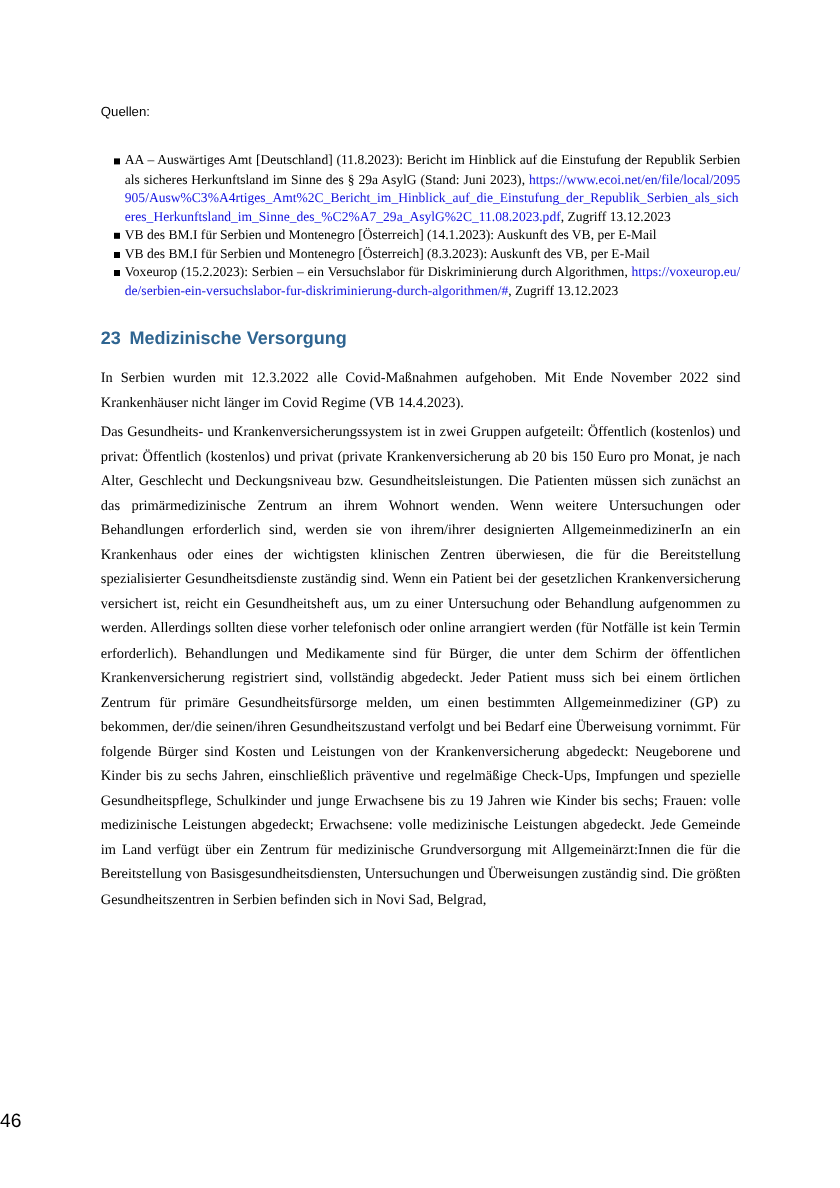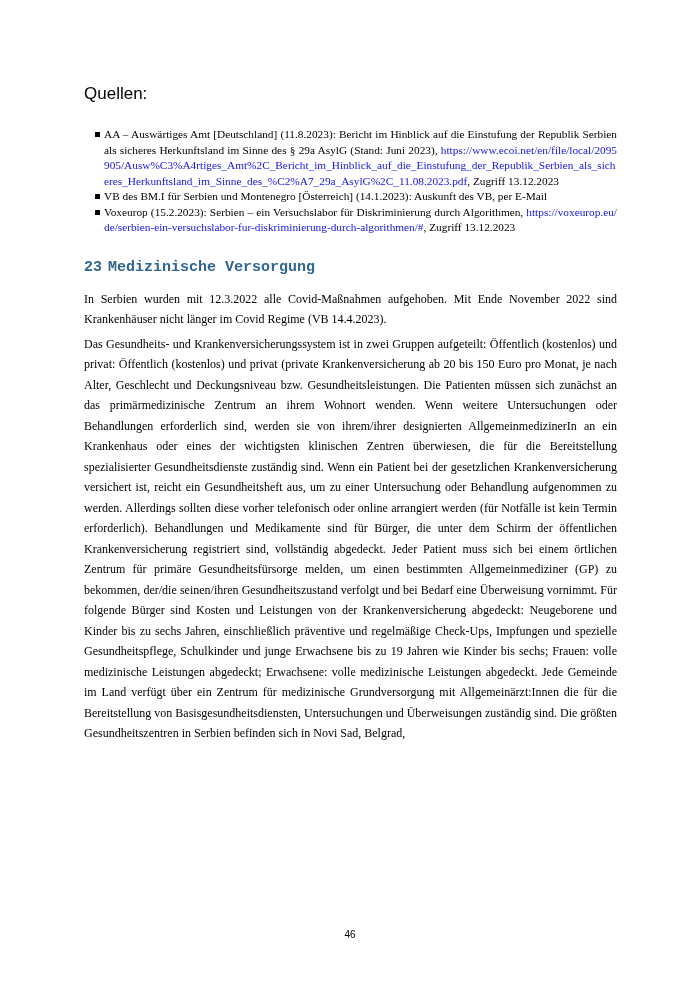--- a/index.html
+++ b/index.html
@@ -16,21 +16,21 @@
     position: absolute; inset: 0;
     background: var(--page-bg, #ffffff);
     overflow: hidden;
   }
   .content {
     position: absolute;
     left: 84px; top: 86px;
     width: 533px;
   }
   .sources-label {
-    font-size: 17px;
+    font-size: 11px;
     line-height: 16px;
     margin: 0 0 25px 0;
   }
   .sources-list {
     list-style: none;
     margin: 0; padding: 0;
     font-size: 11.3px;
     line-height: 15.5px;
     text-align: justify;
   }
@@ -52,57 +52,56 @@
     text-decoration: none;
     word-break: break-all;
     cursor: pointer;
   }
   .section-heading {
     margin: 23px 0 0 0;
     font-size: 15px;
     font-weight: bold;
     line-height: 18px;
     color: var(--heading-blue, #2f6591);
-    font-family: Liberation Mono, monospace;
   }
   .h-num { display: inline-block; min-width: 24px; }
   .last-modified {
     margin-top: 4px;
     font-size: 12.5px;
     line-height: 15px;
     color: var(--lastmod-blue, #50799f);
   }
   .body-text { margin-top: 12px; font-family: Liberation Serif, serif; }
   .body-text p {
     font-size: 12px;
     line-height: 20.5px;
     text-align: justify;
     margin: 0 0 4px 0;
     hyphens: manual;
   }
   .page-number {
     position: absolute;
     left: 0; right: 0;
     top: 927px;
-    text-align: center;
-    font-size: 10px;
+    font-size: 16px;
     line-height: 16px;
   }
 </style>
 </head>
 <body style="color: rgb(0, 0, 0);">
 
 <div class="page">
   <div class="content">
 
     <p class="sources-label">Quellen:</p>
 
     <ul class="sources-list">
         <li><span>AA – Auswärtiges Amt [Deutschland] (11.8.2023): Bericht im Hinblick auf die Einstufung der Republik Serbien als sicheres Herkunftsland im Sinne des § 29a AsylG (Stand: Juni 2023), </span><a class="link" href="#">https://www.ecoi.net/en/file/local/2095905/Ausw%C3%A4rtiges_Amt%2C_Bericht_im_Hinblick_auf_die_Einstufung_der_Republik_Serbien_als_sicheres_Herkunftsland_im_Sinne_des_%C2%A7_29a_AsylG%2C_11.08.2023.pdf</a><span>, Zugriff 13.12.2023</span></li>
         <li><span>VB des BM.I für Serbien und Montenegro [Österreich] (14.1.2023): Auskunft des VB, per E-Mail</span></li>
+        <li><span>VB des BM.I für Serbien und Montenegro [Österreich] (8.3.2023): Auskunft des VB, per E-Mail</span></li>
         <li><span>Voxeurop (15.2.2023): Serbien – ein Versuchslabor für Diskriminierung durch Algorithmen, </span><a class="link" href="#">https://voxeurop.eu/de/serbien-ein-versuchslabor-fur-diskriminierung-durch-algorithmen/#</a><span>, Zugriff 13.12.2023</span></li>
       </ul>
 
     <h2 class="section-heading">
       <span class="h-num">23</span><span>Medizinische Versorgung</span>
     </h2>
 
 
     <div class="body-text">
       <p>In Serbien wurden mit 12.3.2022 alle Covid-Maßnahmen aufgehoben. Mit Ende November 2022 sind Krankenhäuser nicht länger im Covid Regime (VB 14.4.2023).</p>

